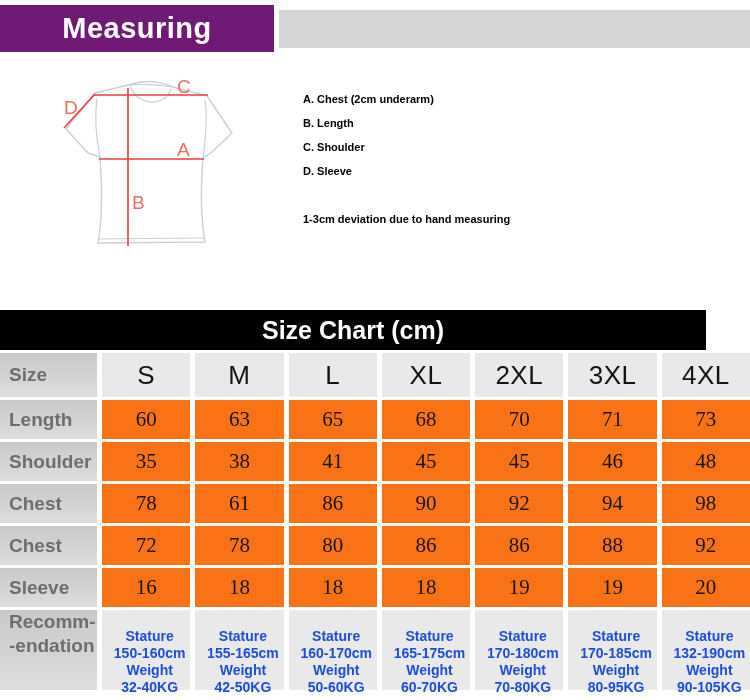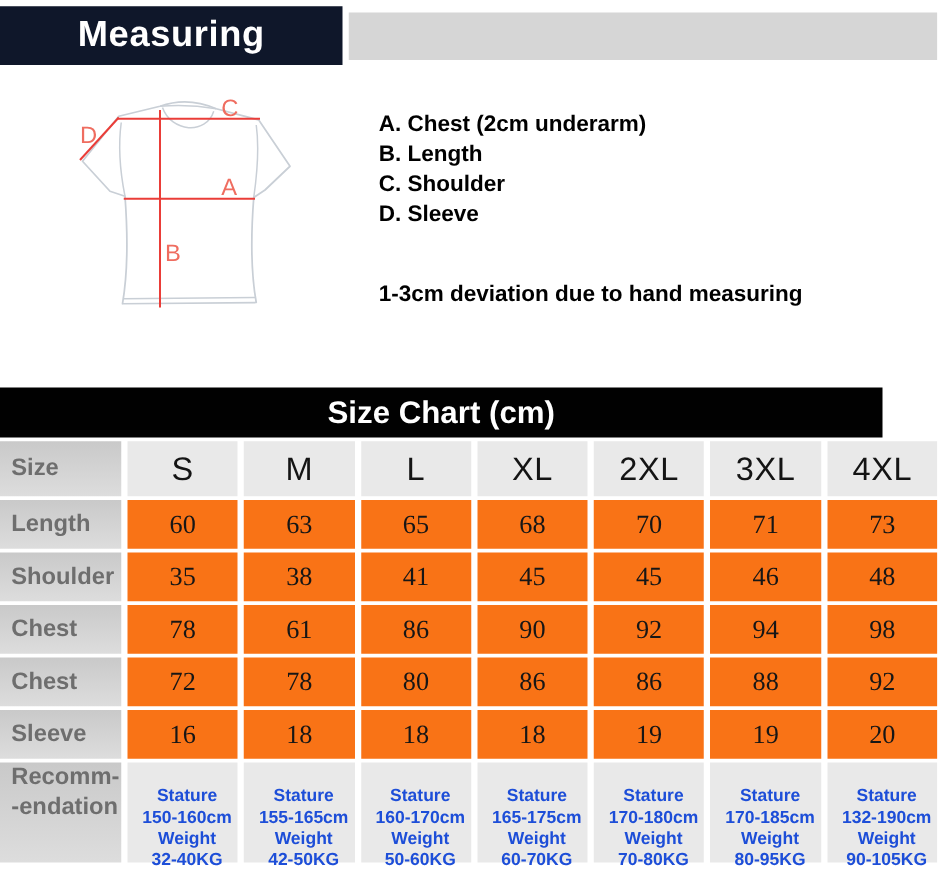--- a/index.html
+++ b/index.html
@@ -1,31 +1,31 @@
 <!DOCTYPE html>
 <html><head>
 <meta charset="utf-8">
 <style>
   html,body{margin:0;padding:0;background:#ffffff;}
   .page{position:relative;width:750px;height:700px;background:#ffffff;overflow:hidden;
         font-family:"Liberation Sans",sans-serif;}
 
   
-  .measuring-banner{position:absolute;left:0;top:5px;width:274px;height:47px;background:#0f172a;
+  .measuring-banner{position:absolute;left:0;top:5px;width:274px;height:47px;background:#701a75;
         color:#ffffff;display:flex;align-items:center;justify-content:center;
         font-size:29px;font-weight:bold;letter-spacing:.5px;}
   .gray-bar{position:absolute;left:279px;top:10px;width:471px;height:38px;background:#d6d6d6;}
 
   
   .diagram{position:absolute;left:30px;top:62px;width:260px;height:215px;}
 
   
   .measure-text{position:absolute;left:303px;top:87px;color:#000000;
-        font-size:18px;font-weight:bold;line-height:24px;}
-  .measure-note{margin-top:40px;}
+        font-size:11px;font-weight:bold;line-height:24px;}
+  .measure-note{margin-top:24px;}
 
   
   .chart-banner{position:absolute;left:0;top:310px;width:706px;height:40px;background:#010101;
         color:#ffffff;display:flex;align-items:center;justify-content:center;
         font-size:25px;font-weight:bold;}
 
   
   .size-table{position:absolute;left:0;top:353px;width:750px;display:grid;
         grid-template-columns:97px repeat(7,1fr);
         grid-template-rows:44px repeat(5,39px) 80px;

